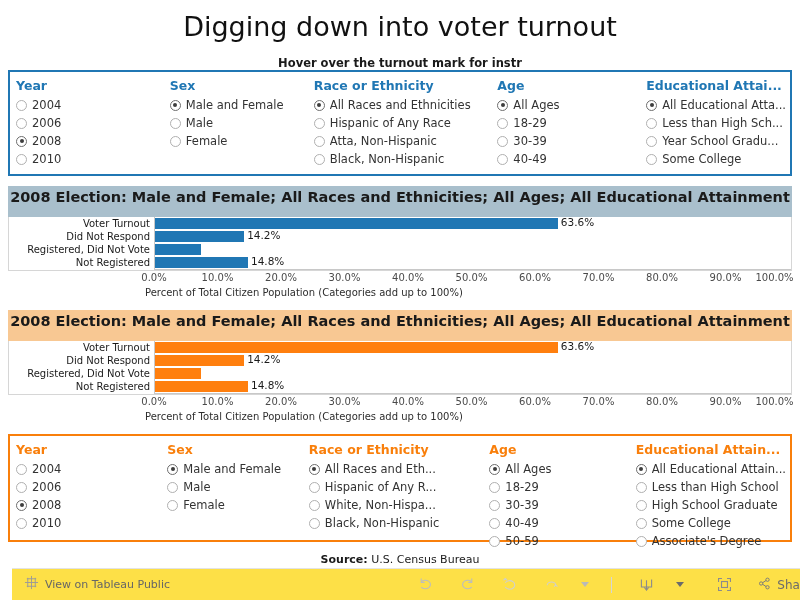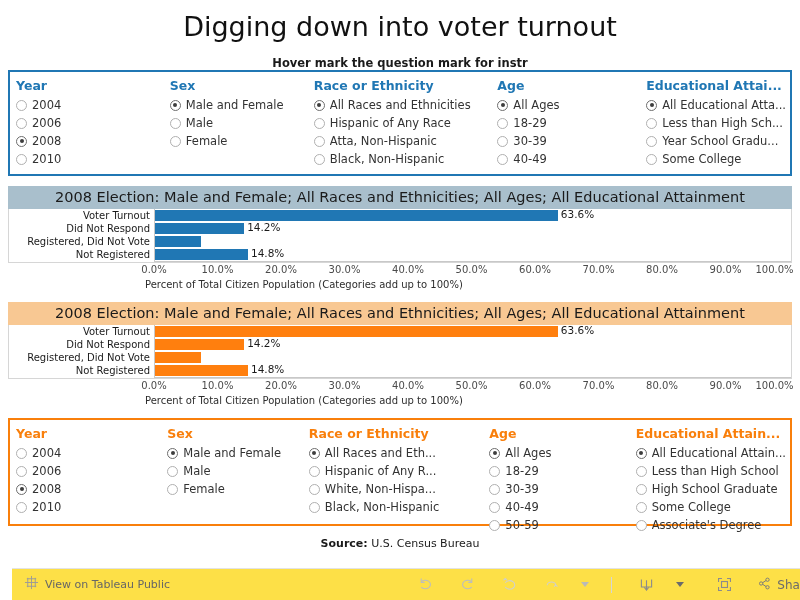--- a/index.html
+++ b/index.html
@@ -89,23 +89,24 @@
   }
   .fopt .lbl { overflow: hidden; text-overflow: clip; }
 
   
   .chart-block { margin: 0 8px; }
   .chart-header {
     background: #A9BFCC;
     color: #1a1a1a;
     font-size: 14.5px;
     text-align: center;
-    padding: 3px 0 4px 0;
+    padding: 3px 0 12px 0;
     white-space: nowrap;
     overflow: hidden;
+    font-weight: bold;
   }
   .chart-header.orange-h { background: #F8C893; }
 
   .chart-body {
     border: 1px solid #d6d6d6;
     border-top: none;
     background: #ffffff;
     position: relative;
     height: 54px;
   }
@@ -243,21 +244,21 @@
     border-top: 5px solid #b9b9b9;
   }
   .caret.dk { border-top-color: #6b6b6b; }
 </style>
 </head>
 <body>
 
 <div id="dashboard">
 
   <div class="title">Digging down into voter turnout</div>
-  <div class="subtitle">Hover mark the question mark for instr</div>
+  <div class="subtitle">Hover over the turnout mark for instr</div>
 
   <div class="filter-panel" id="filters-top">
       <div class="fcol fcol-year">
         <div class="fhead">Year</div>
         <div class="fopt">
           <span class="radio"></span>
           <span class="lbl">2004</span>
         </div>
         <div class="fopt">
           <span class="radio"></span>

